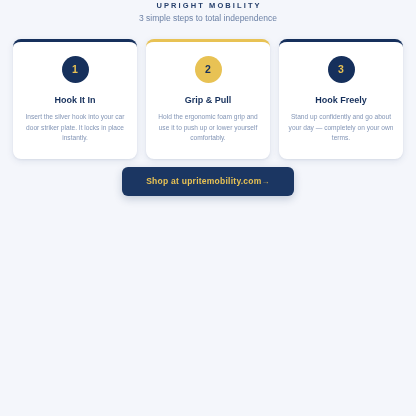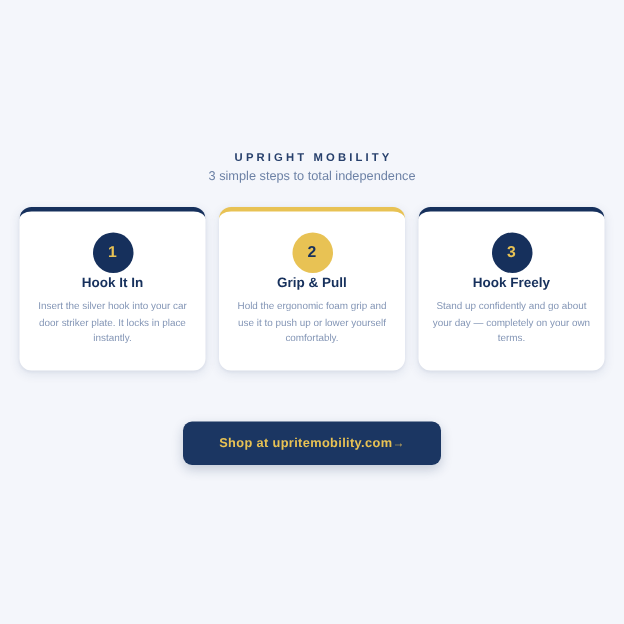--- a/index.html
+++ b/index.html
@@ -15,21 +15,20 @@
     overflow: hidden;
   }
 
   .page {
     width: 416px;
     height: 416px;
     box-sizing: border-box;
     display: flex;
     flex-direction: column;
     align-items: center;
-    padding-top: 99px;
   }
 
   
   .eyebrow {
     font-size: 7.5px;
     font-weight: bold;
     letter-spacing: 2.1px;
     color: #27406c;
     text-transform: uppercase;
     line-height: 12px;
@@ -88,37 +87,38 @@
     font-size: 10.5px;
     font-weight: bold;
     line-height: 1;
   }
   .card.is-highlight .badge {
     background: #e8c254;
     color: #16305c;
   }
 
   .card-title {
+    margin-top: 11px;
     font-size: 9px;
     font-weight: bold;
     color: #16305c;
     line-height: 12px;
     text-align: left;
   }
   .card-body {
     margin-top: 6px;
     font-size: 6.6px;
     color: #8496b6;
     line-height: 10.5px;
     text-align: center;
   }
 
   
   .cta {
-    margin-top: 34px;
+    margin-top: 8px;
     background: #1b3662;
     color: #e8c254;
     border: none;
     border-radius: 6px;
     padding: 9px 24px;
     font-family: "Liberation Sans", sans-serif;
     font-size: 8.5px;
     font-weight: bold;
     letter-spacing: 0.25px;
     line-height: 11px;

